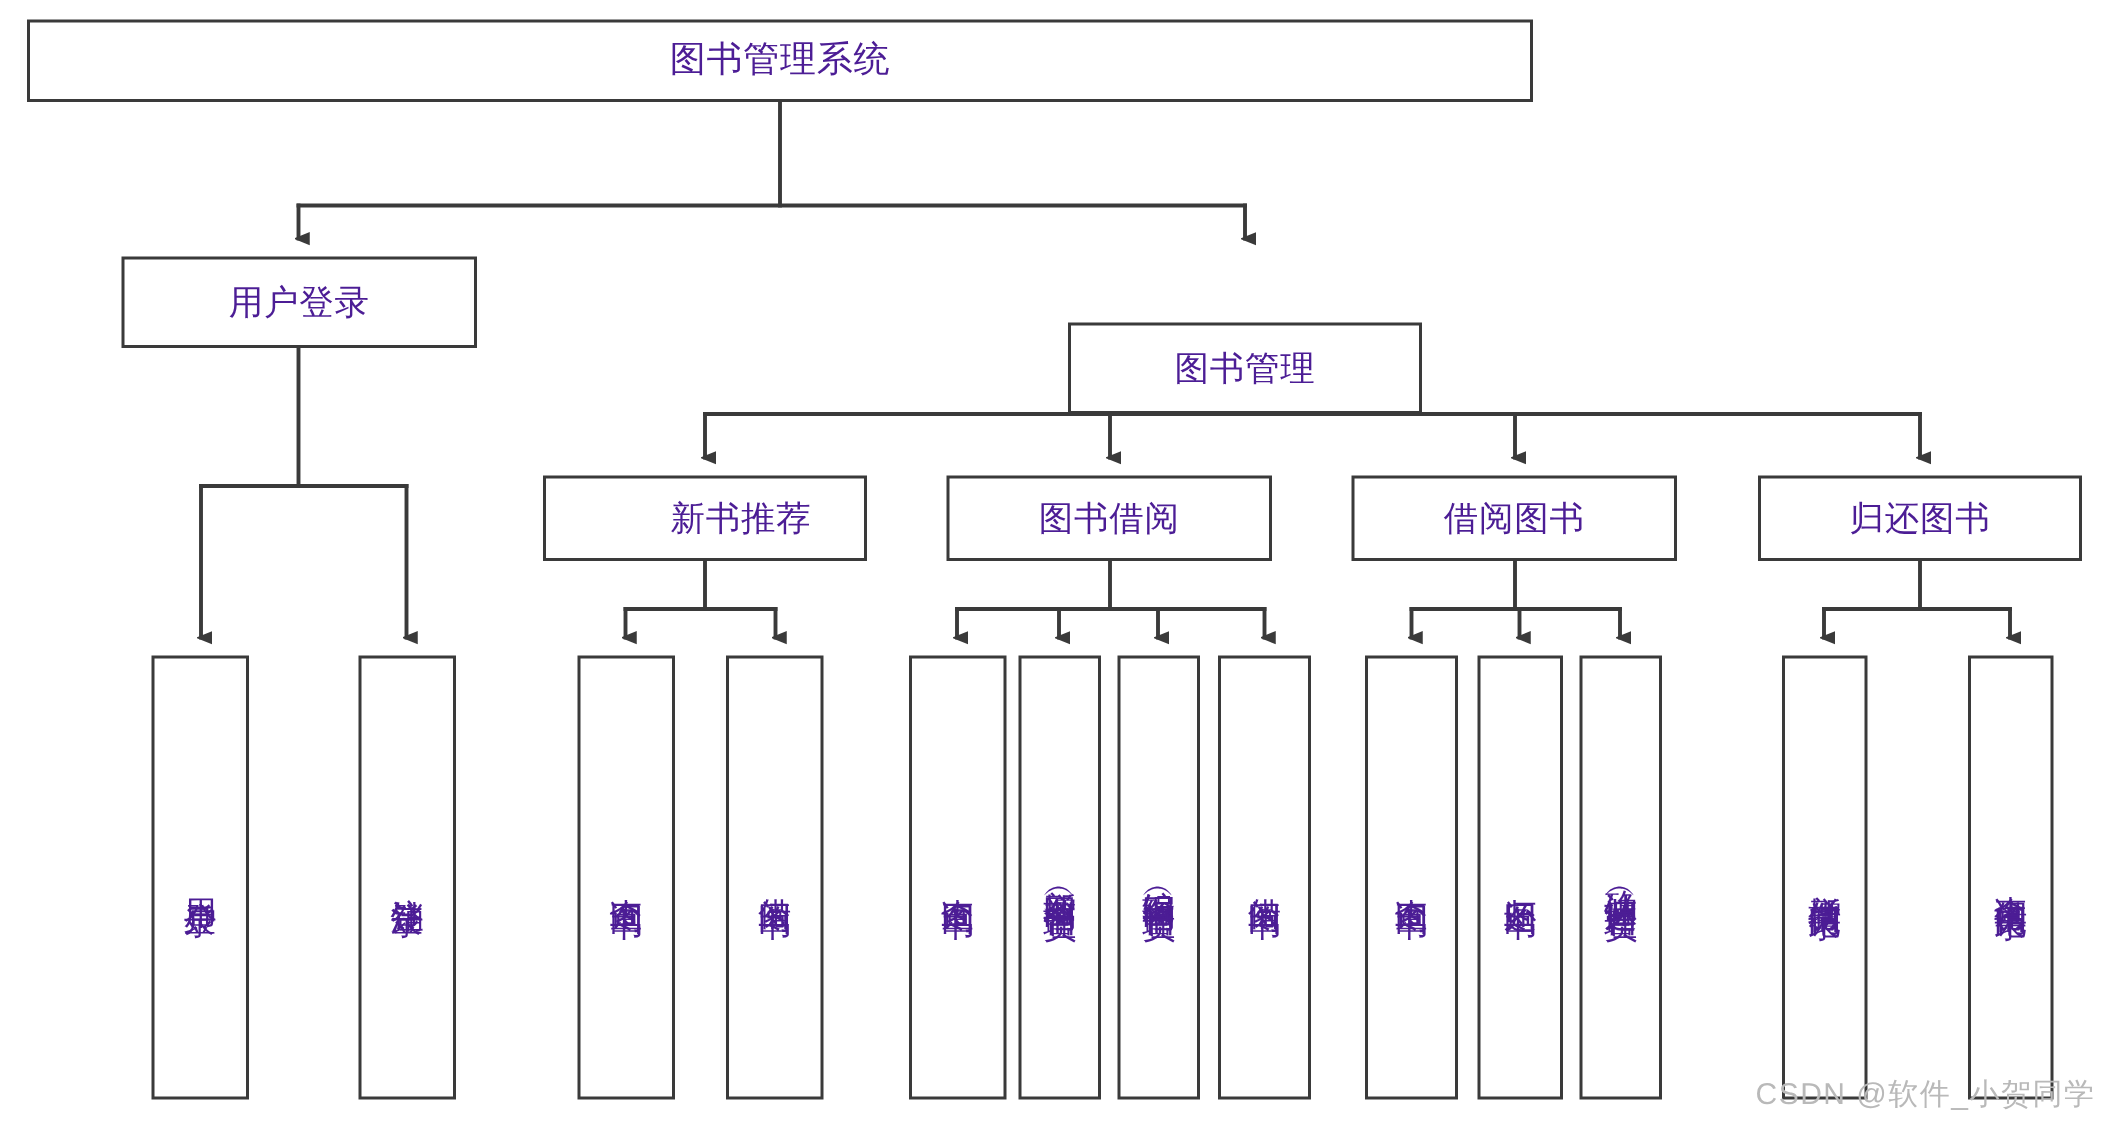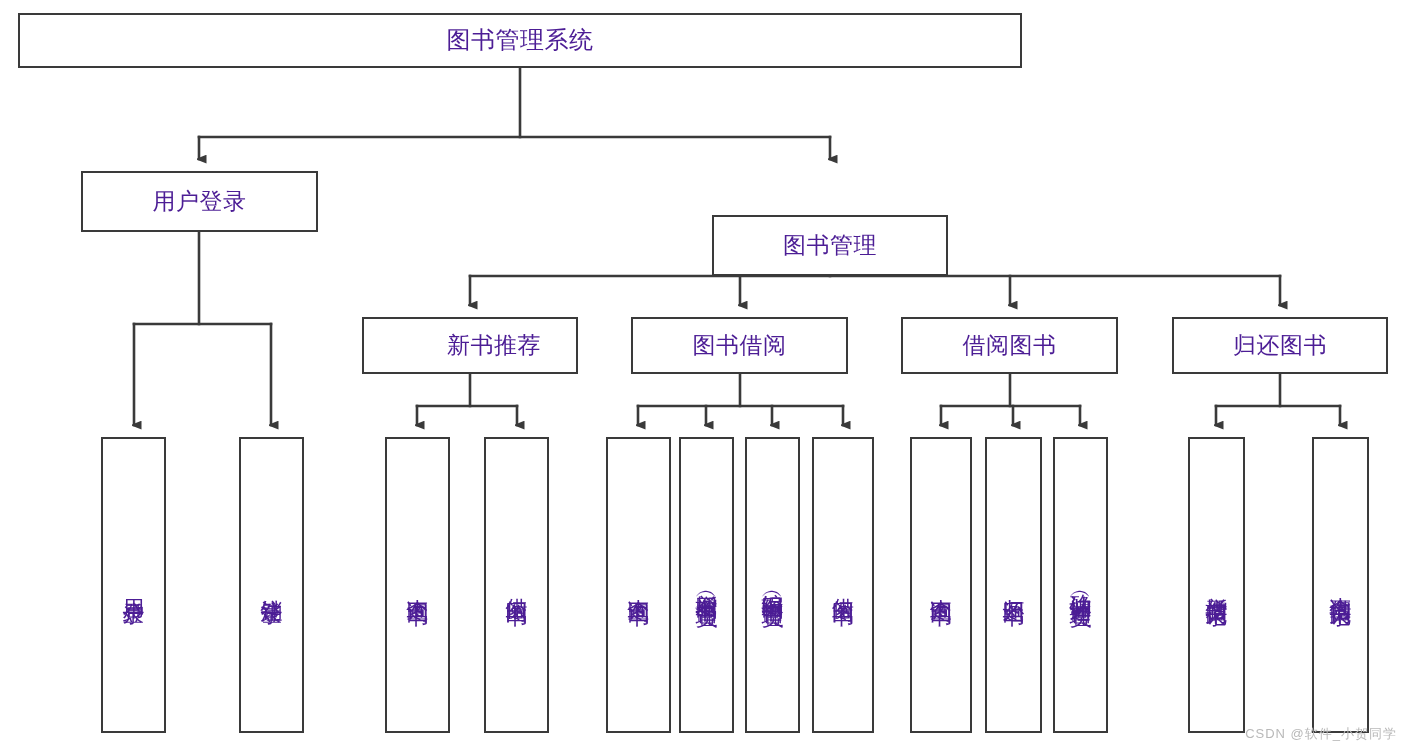--- a/index.html
+++ b/index.html
@@ -51,21 +51,21 @@
     line-height: 1.28;
     letter-spacing: 2px;
     white-space: nowrap;
     text-align: center;
   }
   .node.root .label-h { font-size: 24px; }
   .watermark {
     position: absolute;
     right: 8px;
     bottom: 4px;
-    font-size: 13px;
+    font-size: 20px;
     color: #b9b9b9;
     letter-spacing: 1px;
     white-space: nowrap;
     pointer-events: none;
   }
 </style>
 </head>
 <body>
 
 <div id="canvas">

